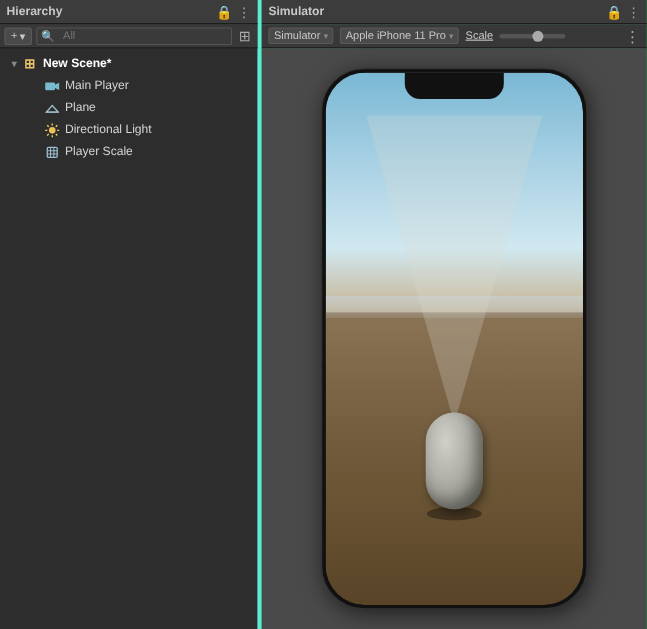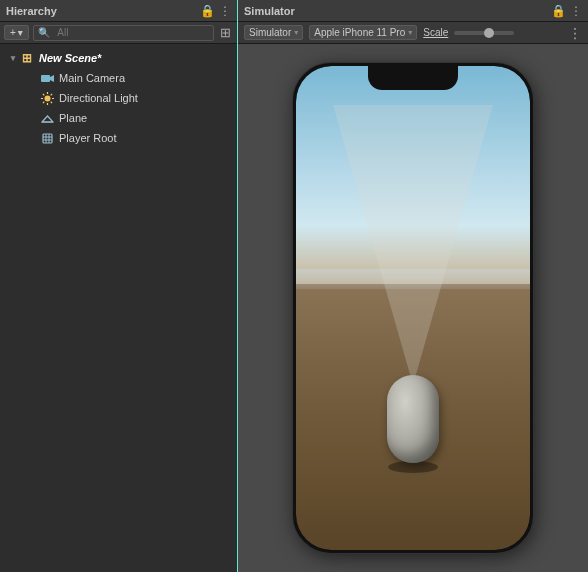--- a/index.html
+++ b/index.html
@@ -22,21 +22,21 @@
       height: 100%;
     }
 
     
     .hierarchy-panel {
       width: 238px;
       min-width: 238px;
       background: #2d2d2d;
       display: flex;
       flex-direction: column;
-      border-right: 1px solid #5eead4;
+      border-right: 4px solid #5eead4;
     }
 
     .panel-header {
       height: 22px;
       background: #3c3c3c;
       display: flex;
       align-items: center;
       padding: 0 6px;
       border-bottom: 1px solid #1a1a1a;
       gap: 4px;
@@ -149,21 +149,20 @@
       font-size: 11px;
     }
 
     .tree-label {
       color: #d4d4d4;
       font-size: 11px;
     }
 
     .tree-label-scene {
       color: #ffffff;
-      font-style: italic;
     }
 
     
     .simulator-panel {
       flex: 1;
       background: #22c55e;
       display: flex;
       flex-direction: column;
     }
 
@@ -395,21 +394,32 @@
       </div>
 
       <div class="tree-item tree-item-child">
         <span class="expand-arrow"> </span>
         <span class="item-icon">
           <svg width="13" height="11" viewBox="0 0 13 11">
             <rect x="0" y="2" width="9" height="7" rx="1" fill="#7ab8cc"></rect>
             <polygon points="9,4 13,2 13,9 9,7" fill="#7ab8cc"></polygon>
           </svg>
         </span>
-        <span class="tree-label">Main Camera</span>
+        <span class="tree-label">Main Player</span>
+      </div>
+
+      <div class="tree-item tree-item-child">
+        <span class="expand-arrow"> </span>
+        <span class="item-icon">
+          <svg width="13" height="13" viewBox="0 0 13 13">
+            <polygon points="1,10 6.5,4 12,10" fill="none" stroke="#9bbccc" stroke-width="1.2"></polygon>
+            <line x1="1" y1="10" x2="12" y2="10" stroke="#9bbccc" stroke-width="1.2"></line>
+          </svg>
+        </span>
+        <span class="tree-label">Plane</span>
       </div>
 
       <div class="tree-item tree-item-child">
         <span class="expand-arrow"> </span>
         <span class="item-icon icon-light">
           <svg width="13" height="13" viewBox="0 0 13 13">
             <circle cx="6.5" cy="6.5" r="3" fill="#ffd060" opacity="0.9"></circle>
             <line x1="6.5" y1="0" x2="6.5" y2="2" stroke="#ffd060" stroke-width="1.2"></line>
             <line x1="6.5" y1="11" x2="6.5" y2="13" stroke="#ffd060" stroke-width="1.2"></line>
             <line x1="0" y1="6.5" x2="2" y2="6.5" stroke="#ffd060" stroke-width="1.2"></line>
@@ -420,39 +430,28 @@
             <line x1="3.3" y1="9.7" x2="1.9" y2="11.1" stroke="#ffd060" stroke-width="1.2"></line>
           </svg>
         </span>
         <span class="tree-label">Directional Light</span>
       </div>
 
       <div class="tree-item tree-item-child">
         <span class="expand-arrow"> </span>
         <span class="item-icon">
           <svg width="13" height="13" viewBox="0 0 13 13">
-            <polygon points="1,10 6.5,4 12,10" fill="none" stroke="#9bbccc" stroke-width="1.2"></polygon>
-            <line x1="1" y1="10" x2="12" y2="10" stroke="#9bbccc" stroke-width="1.2"></line>
-          </svg>
-        </span>
-        <span class="tree-label">Plane</span>
-      </div>
-
-      <div class="tree-item tree-item-child">
-        <span class="expand-arrow"> </span>
-        <span class="item-icon">
-          <svg width="13" height="13" viewBox="0 0 13 13">
             <rect x="2" y="2" width="9" height="9" rx="1" fill="none" stroke="#9bbccc" stroke-width="1.2"></rect>
             <line x1="5" y1="2" x2="5" y2="11" stroke="#9bbccc" stroke-width="1"></line>
             <line x1="8" y1="2" x2="8" y2="11" stroke="#9bbccc" stroke-width="1"></line>
             <line x1="2" y1="5" x2="11" y2="5" stroke="#9bbccc" stroke-width="1"></line>
             <line x1="2" y1="8" x2="11" y2="8" stroke="#9bbccc" stroke-width="1"></line>
           </svg>
         </span>
-        <span class="tree-label">Player Root</span>
+        <span class="tree-label">Player Scale</span>
       </div>
 
     </div>
   </div>
 
   <div class="simulator-panel">
 
     <div class="panel-header">
       <span class="panel-header-title">Simulator</span>
       <span class="panel-header-icon">🔒</span>

